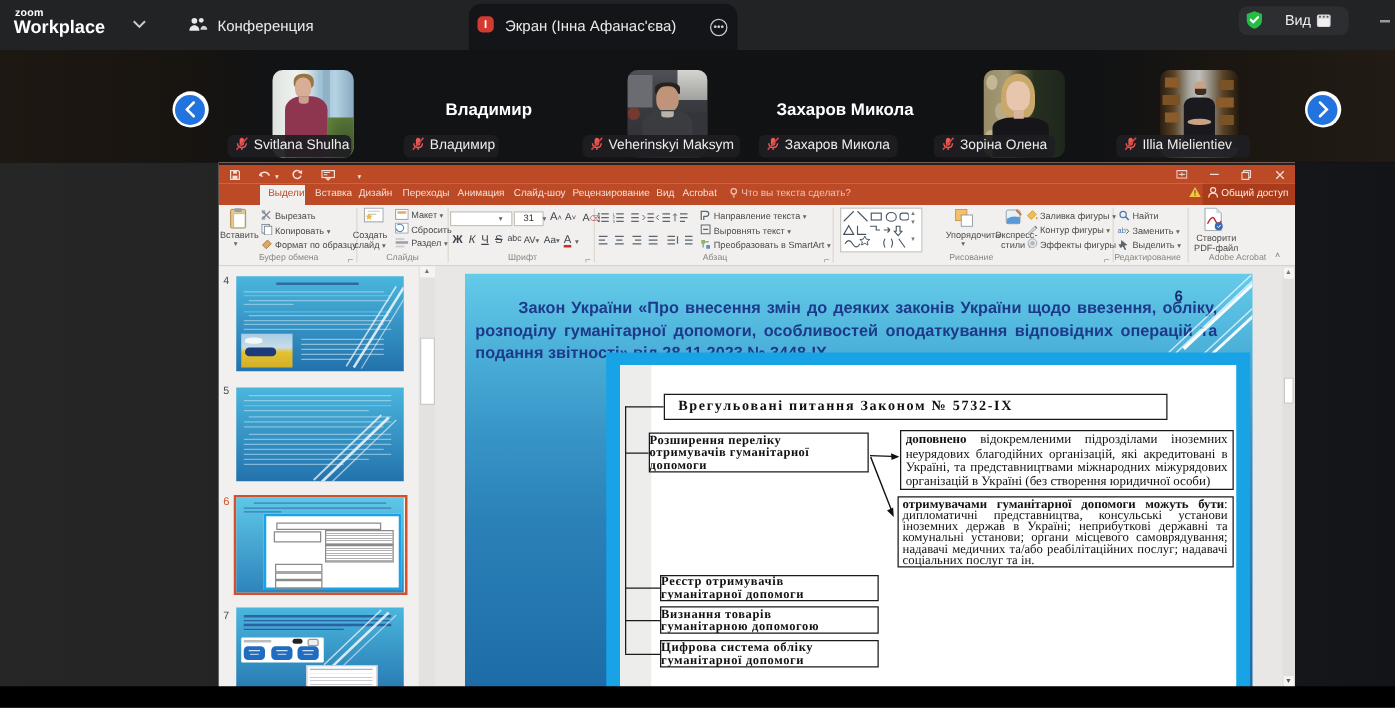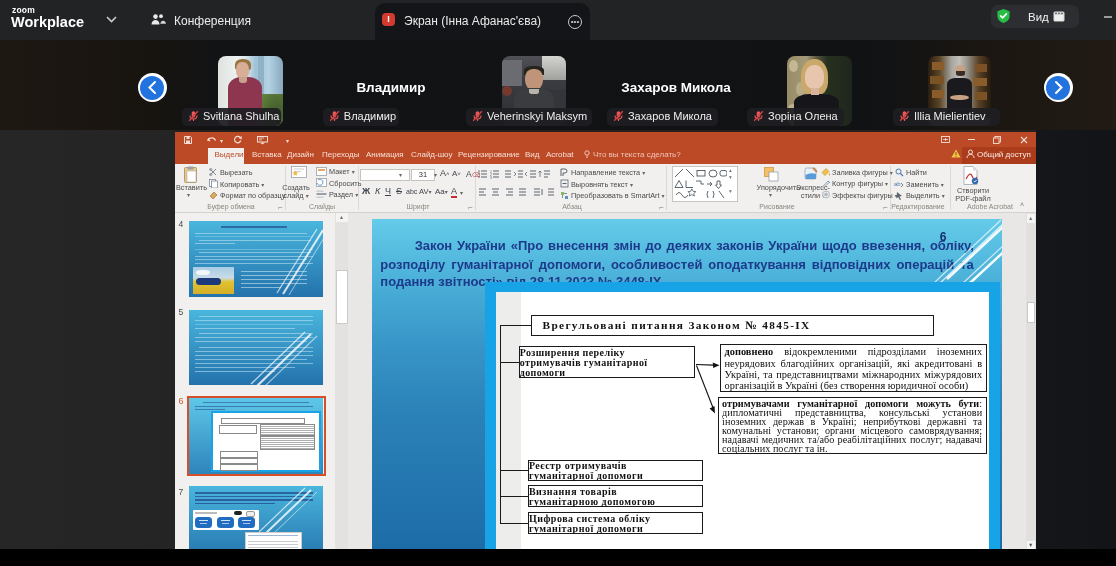--- a/index.html
+++ b/index.html
@@ -587,21 +587,21 @@
         <div class="fline" style="left:128px;top:277px;width:27.9px;height:1px;"></div>
         <div class="fline" style="left:128px;top:303.9px;width:27.9px;height:1px;"></div>
 
         <svg class="abs" style="left:320px;top:136px;" width="32" height="60" viewBox="0 0 32 60">
           <path d="M4 9.5 L21.5 10.1" stroke="#111" stroke-width="1.1" fill="none"></path>
           <path d="M27.5 10.3 L20.8 7.6 L21.2 13 Z" fill="#111"></path>
           <path d="M4.5 10.5 L21.3 53.5" stroke="#111" stroke-width="1.1" fill="none"></path>
           <path d="M23 58.5 L17.6 53.4 L22.5 51 Z" fill="#111"></path>
         </svg>
 
-        <div class="fcbox fcc" style="left:158.5px;top:96.1px;width:403.4px;height:20.5px;font-size:11.3px;line-height:19px;text-align:left;padding-left:11px;box-sizing:border-box;letter-spacing:1.35px;">Врегульовані питання Законом № 4845-ІХ</div>
+        <div class="fcbox fcc" style="left:158.5px;top:96.1px;width:403.4px;height:20.5px;font-size:11.3px;line-height:19px;text-align:left;padding-left:11px;box-sizing:border-box;letter-spacing:1.35px;">Врегульовані питання Законом № 5732-ІХ</div>
         <div class="fcbox fcc" style="left:146.7px;top:126.9px;width:176.8px;height:31.7px;font-size:10px;line-height:10.1px;box-sizing:border-box;padding-top:1px;letter-spacing:.4px;">Розширення переліку<br>отримувачів гуманітарної<br>допомоги</div>
         <div class="fcbox" style="left:348px;top:125.3px;width:266.6px;height:47.7px;font-size:10.4px;line-height:11.2px;box-sizing:border-box;padding:1px 3.5px;text-align:justify;"><b>доповнено</b> відокремленими підрозділами іноземних неурядових благодійних організацій, які акредитовані в Україні, та представництвами міжнародних міжурядових організацій в Україні (без створення юридичної особи)</div>
         <div class="fcbox" style="left:345.6px;top:178.1px;width:269px;height:57.4px;font-size:10.2px;line-height:9px;box-sizing:border-box;padding:1px 3.5px;text-align:justify;"><b>отримувачами гуманітарної допомоги можуть бути</b>: дипломатичні представництва, консульські установи іноземних держав в Україні; неприбуткові державні та комунальні установи; органи місцевого самоврядування; надавачі медичних та/або реабілітаційних послуг; надавачі соціальних послуг та ін.</div>
         <div class="fcbox fcc" style="left:155.9px;top:240.6px;width:175.3px;height:21.6px;font-size:10px;line-height:9.8px;box-sizing:border-box;padding-top:.5px;letter-spacing:.5px;">Реєстр отримувачів<br>гуманітарної допомоги</div>
         <div class="fcbox fcc" style="left:155.9px;top:266.3px;width:175.3px;height:21.5px;font-size:10px;line-height:9.8px;box-sizing:border-box;padding-top:.5px;letter-spacing:.5px;">Визнання товарів<br>гуманітарною допомогою</div>
         <div class="fcbox fcc" style="left:155.9px;top:292.9px;width:175.3px;height:22px;font-size:10px;line-height:9.8px;box-sizing:border-box;padding-top:1px;letter-spacing:.5px;">Цифрова система обліку<br>гуманітарної допомоги</div>
       </div>
     </div>
   </div>
   <div class="abs" id="blackbot"></div>

